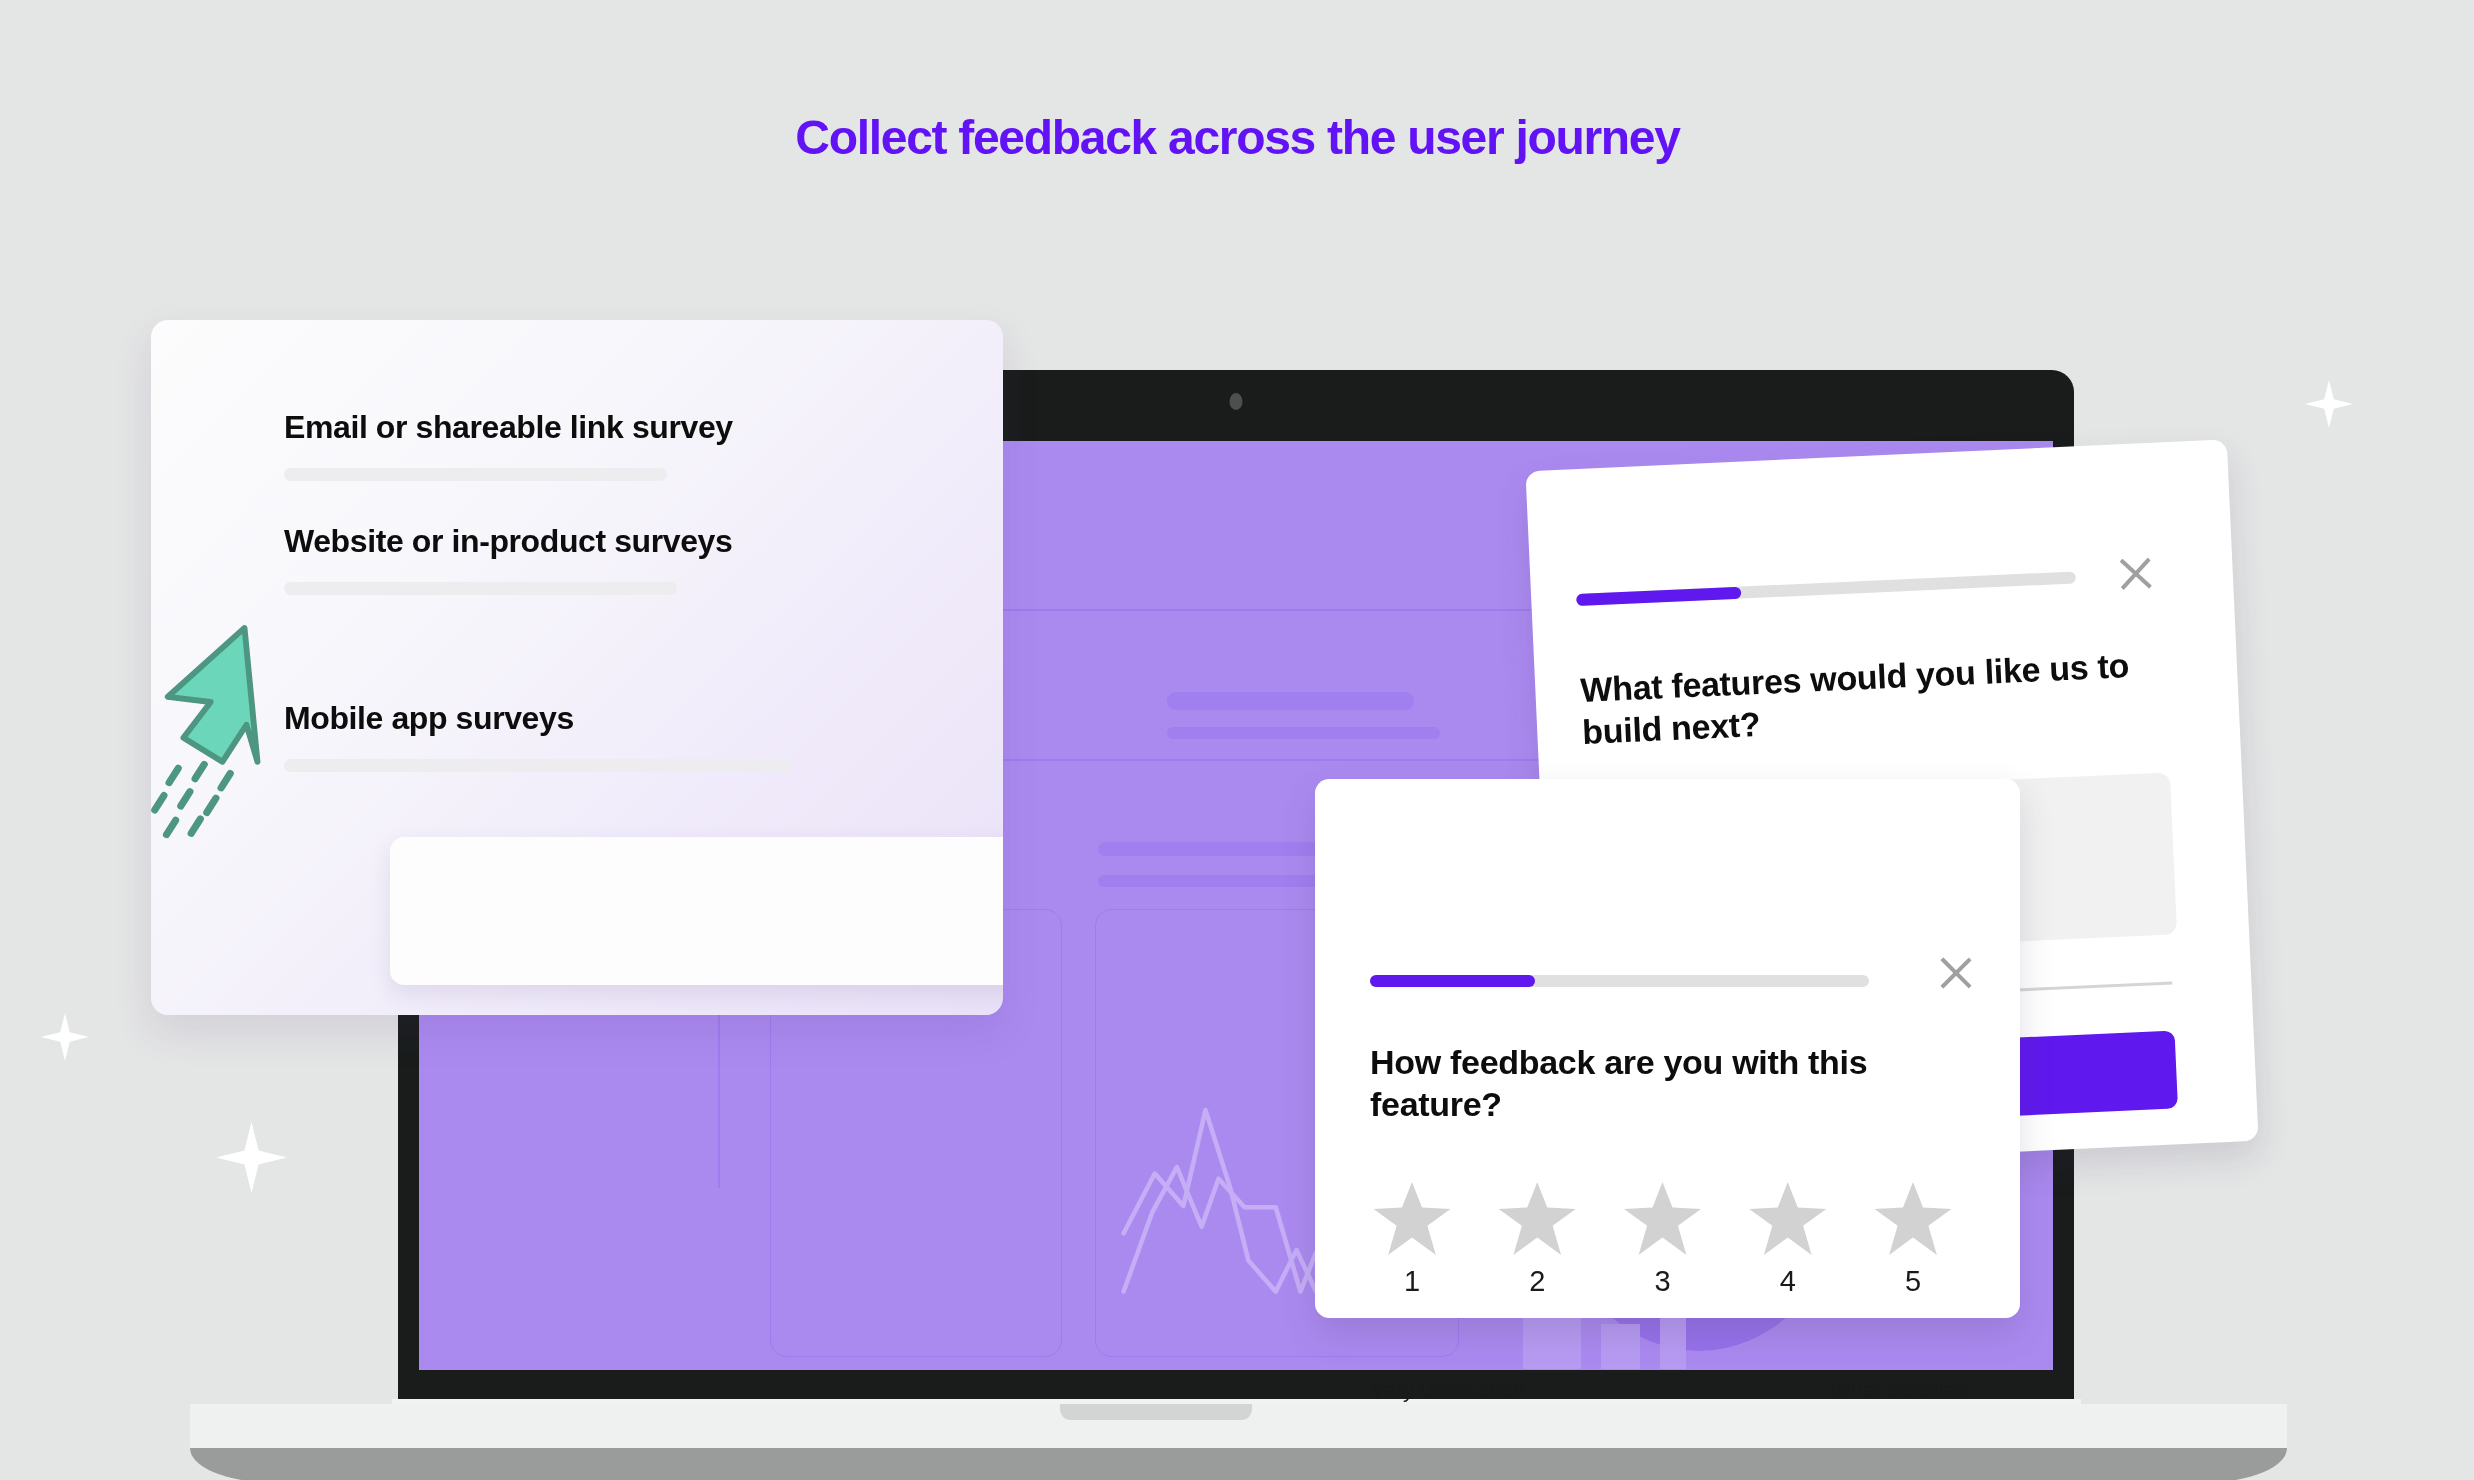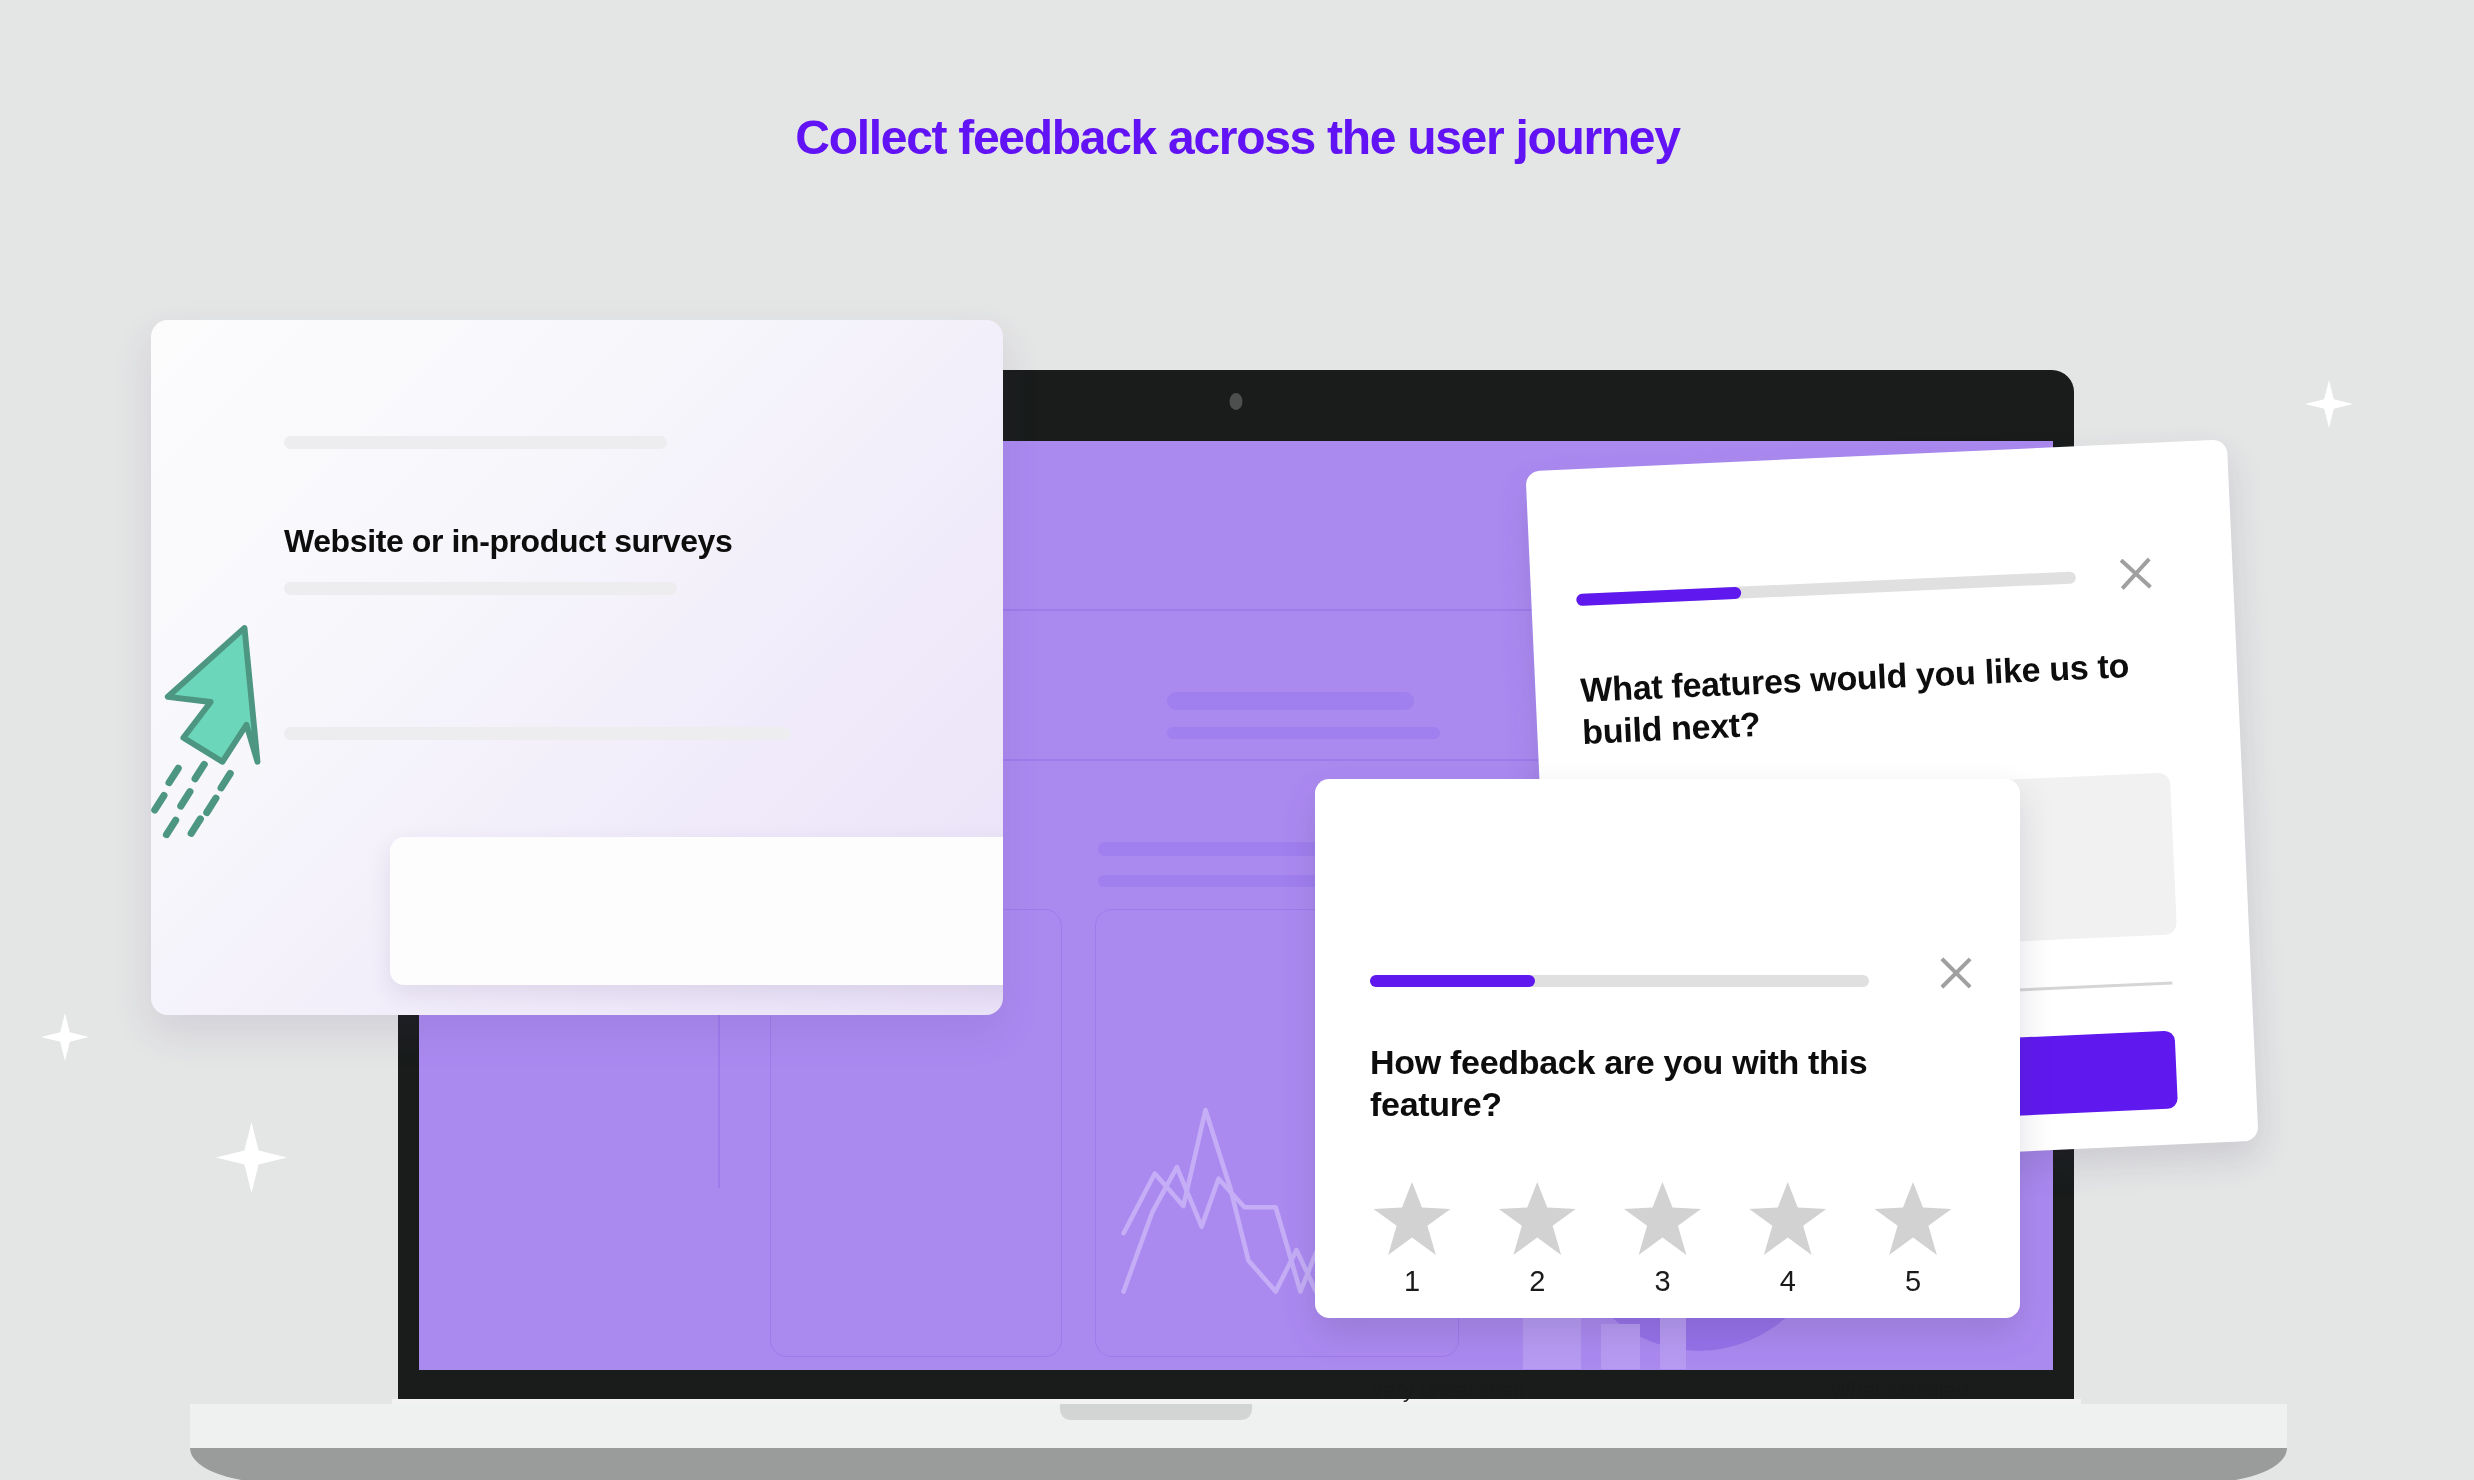--- a/index.html
+++ b/index.html
@@ -462,29 +462,31 @@
 
 <div id="laptop-base"></div>
 <div id="laptop-trackpad"></div>
 <div id="laptop-foot"></div>
 
 <div id="survey-types-card">
 
   <div id="survey-type-highlight"></div>
 
   <div class="survey-type-row r1">
+    <div class="survey-type-label">Email or shareable link survey</div>
     <div class="survey-type-sub"></div>
   </div>
 
   <div class="survey-type-row r2">
     <div class="survey-type-label">Website or in-product surveys</div>
     <div class="survey-type-sub"></div>
   </div>
 
   <div class="survey-type-row r3">
+    <div class="survey-type-label">Mobile app surveys</div>
     <div class="survey-type-sub"></div>
   </div>
 
 </div>
 
 <div id="cursor">
   <svg viewBox="0 0 300 340" width="195" height="221">
     <path d="M130 6 L12 112 L78 120 L36 175 L96 212 L133 155 L150 212 Z" fill="#6cd6ba" stroke="#4d9681" stroke-width="9" stroke-linejoin="round"></path>
     <g stroke="#4d9681" stroke-width="11" stroke-linecap="round">
       <line x1="28" y1="222" x2="14" y2="244"></line>

